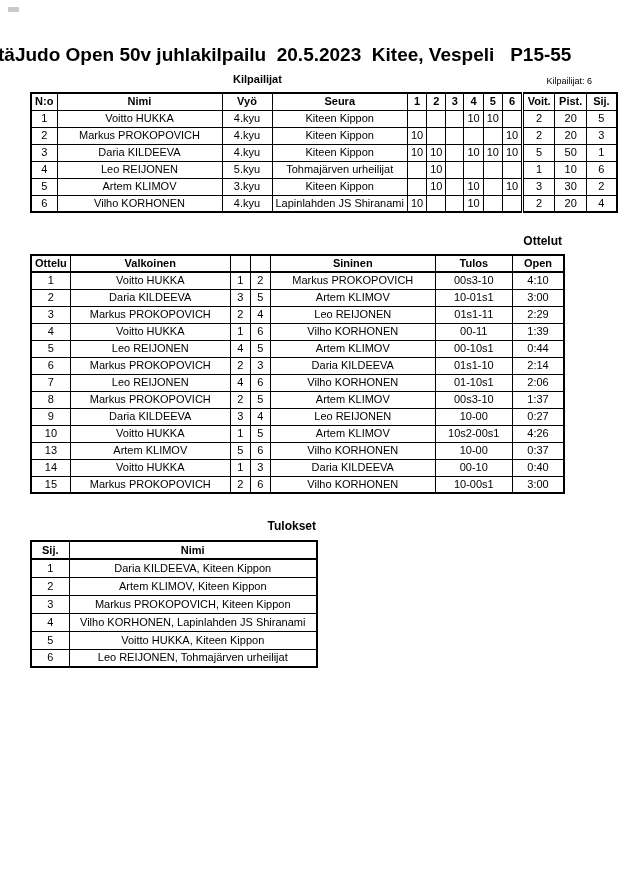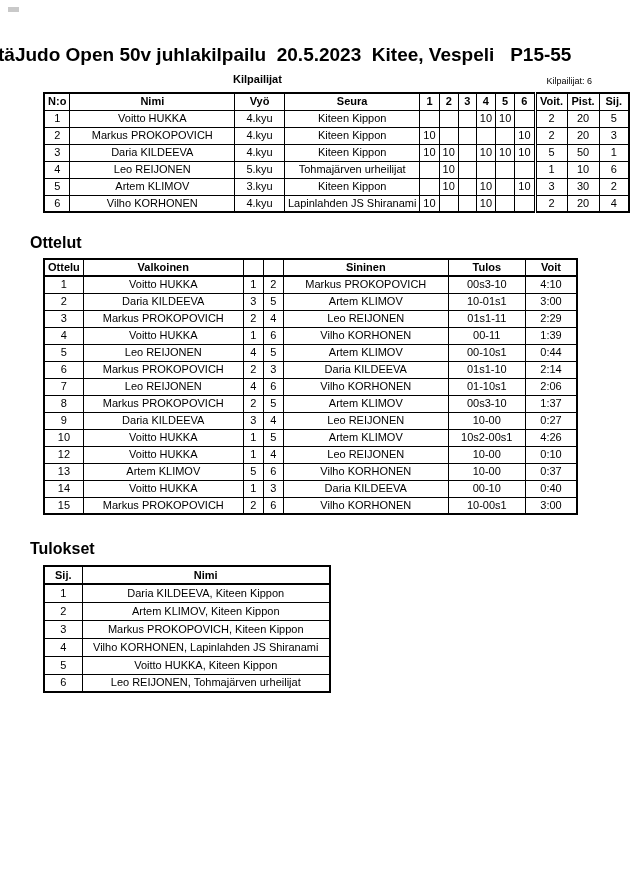--- a/index.html
+++ b/index.html
@@ -30,43 +30,43 @@
     position: absolute; left: 233px; top: 0;
     font-size: 11px; font-weight: bold;
   }
   .subtitle-row .count {
     position: absolute; right: 38px; top: 3px;
     font-size: 9px;
   }
   table {
     border-collapse: collapse;
     table-layout: fixed;
-    margin-left: 43px;
+    margin-left: 30px;
     border: 2px solid #000;
   }
   th, td {
     border: 1px solid #000;
     font-size: 11px;
     height: 17px;
     line-height: 15px;
     padding: 0 3px;
     white-space: nowrap;
     overflow: visible;
     vertical-align: middle;
   }
   th { font-weight: bold; text-align: center; }
   .lft { text-align: center; }
   .ctr { text-align: center; }
   .dbl { border-left: 3px double #000; }
   .matches thead th, .results thead th { border-bottom: 2px solid #000; }
   .competitors { margin-top: 3px; }
   .section-title {
-    font-size: 16px;
+    font-size: 12px;
     font-weight: bold;
-    text-align: left;
+    text-align: right;
   }
   .ottelut-title { width: 532px; margin-left: 30px; margin-top: 21px; }
   .matches { margin-top: 6px; }
   .tulokset-title { width: 286px; margin-left: 30px; margin-top: 25px; }
   .results { margin-top: 7px; }
   .results th, .results td { height: 18px; }
 </style>
 </head>
 <body>
 
@@ -219,21 +219,21 @@
       <col style="width:52px">
   </colgroup>
   <thead>
     <tr>
       <th>Ottelu</th>
       <th>Valkoinen</th>
       <th></th>
       <th></th>
       <th>Sininen</th>
       <th>Tulos</th>
-      <th>Voit</th>
+      <th>Open</th>
     </tr>
   </thead>
   <tbody>
       <tr>
         <td class="ctr">1</td>
         <td class="lft">Voitto HUKKA</td>
         <td class="ctr">1</td>
         <td class="ctr">2</td>
         <td class="lft">Markus PROKOPOVICH</td>
         <td class="ctr">00s3-10</td>
@@ -312,29 +312,20 @@
         <td class="ctr">0:27</td>
       </tr>
       <tr>
         <td class="ctr">10</td>
         <td class="lft">Voitto HUKKA</td>
         <td class="ctr">1</td>
         <td class="ctr">5</td>
         <td class="lft">Artem KLIMOV</td>
         <td class="ctr">10s2-00s1</td>
         <td class="ctr">4:26</td>
-      </tr>
-      <tr>
-        <td class="ctr">12</td>
-        <td class="lft">Voitto HUKKA</td>
-        <td class="ctr">1</td>
-        <td class="ctr">4</td>
-        <td class="lft">Leo REIJONEN</td>
-        <td class="ctr">10-00</td>
-        <td class="ctr">0:10</td>
       </tr>
       <tr>
         <td class="ctr">13</td>
         <td class="lft">Artem KLIMOV</td>
         <td class="ctr">5</td>
         <td class="ctr">6</td>
         <td class="lft">Vilho KORHONEN</td>
         <td class="ctr">10-00</td>
         <td class="ctr">0:37</td>
       </tr>

